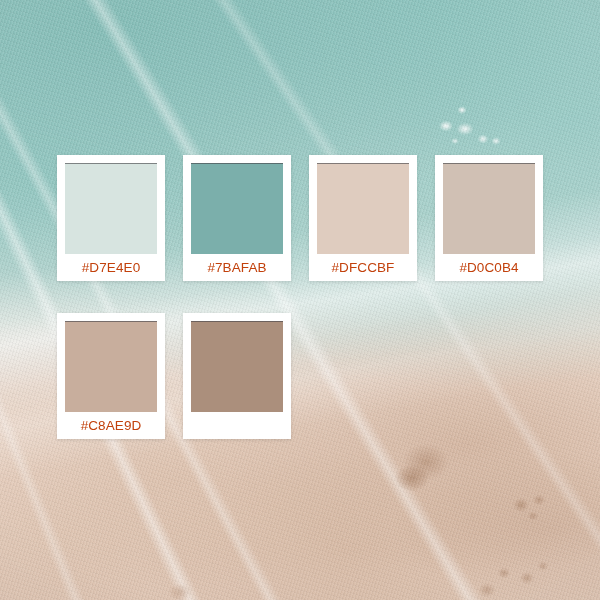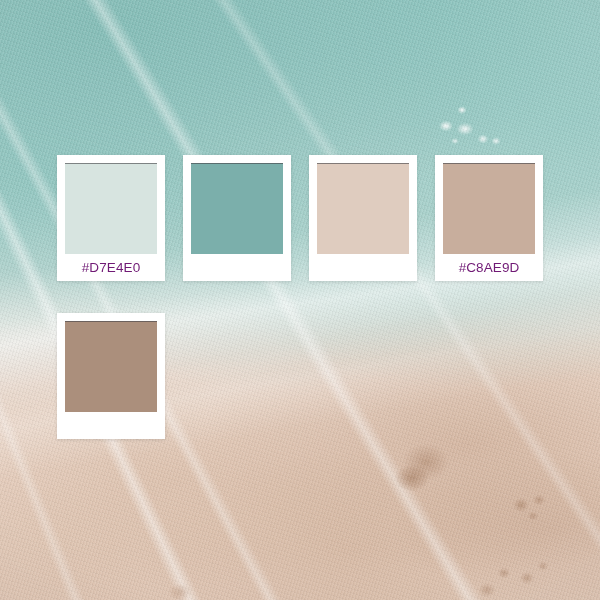--- a/index.html
+++ b/index.html
@@ -172,21 +172,21 @@
     box-sizing: border-box;
   }
 
   .swatch-label {
     flex: 1;
     display: flex;
     align-items: center;
     justify-content: center;
     font-size: 13.5px;
     letter-spacing: 0.1px;
-    color: #701a75;
+    color: #c2410c;
     font-family: "Liberation Sans", sans-serif;
     white-space: nowrap;
   }
 </style>
 </head>
 <body>
 
 <div id="stage">
 
   <div class="bg-layer" id="bg-base"></div>
@@ -202,27 +202,33 @@
   <div id="palette-grid">
 
     <div class="swatch-card">
       <div class="swatch-chip" style="background-color: rgb(215, 228, 224);"></div>
       <div class="swatch-label">#D7E4E0</div>
     </div>
 
 
     <div class="swatch-card">
       <div class="swatch-chip" style="background-color: rgb(123, 175, 171);"></div>
+      <div class="swatch-label">#7BAFAB</div>
     </div>
 
 
     <div class="swatch-card">
       <div class="swatch-chip" style="background-color: rgb(223, 204, 191);"></div>
-    </div>
-
+      <div class="swatch-label">#DFCCBF</div>
+    </div>
+
+    <div class="swatch-card">
+      <div class="swatch-chip" style="background-color: rgb(208, 192, 180);"></div>
+      <div class="swatch-label">#D0C0B4</div>
+    </div>
 
     <div class="swatch-card">
       <div class="swatch-chip" style="background-color: rgb(200, 174, 157);"></div>
       <div class="swatch-label">#C8AE9D</div>
     </div>
 
     <div class="swatch-card">
       <div class="swatch-chip" style="background-color: rgb(171, 143, 124);"></div>
     </div>
 

